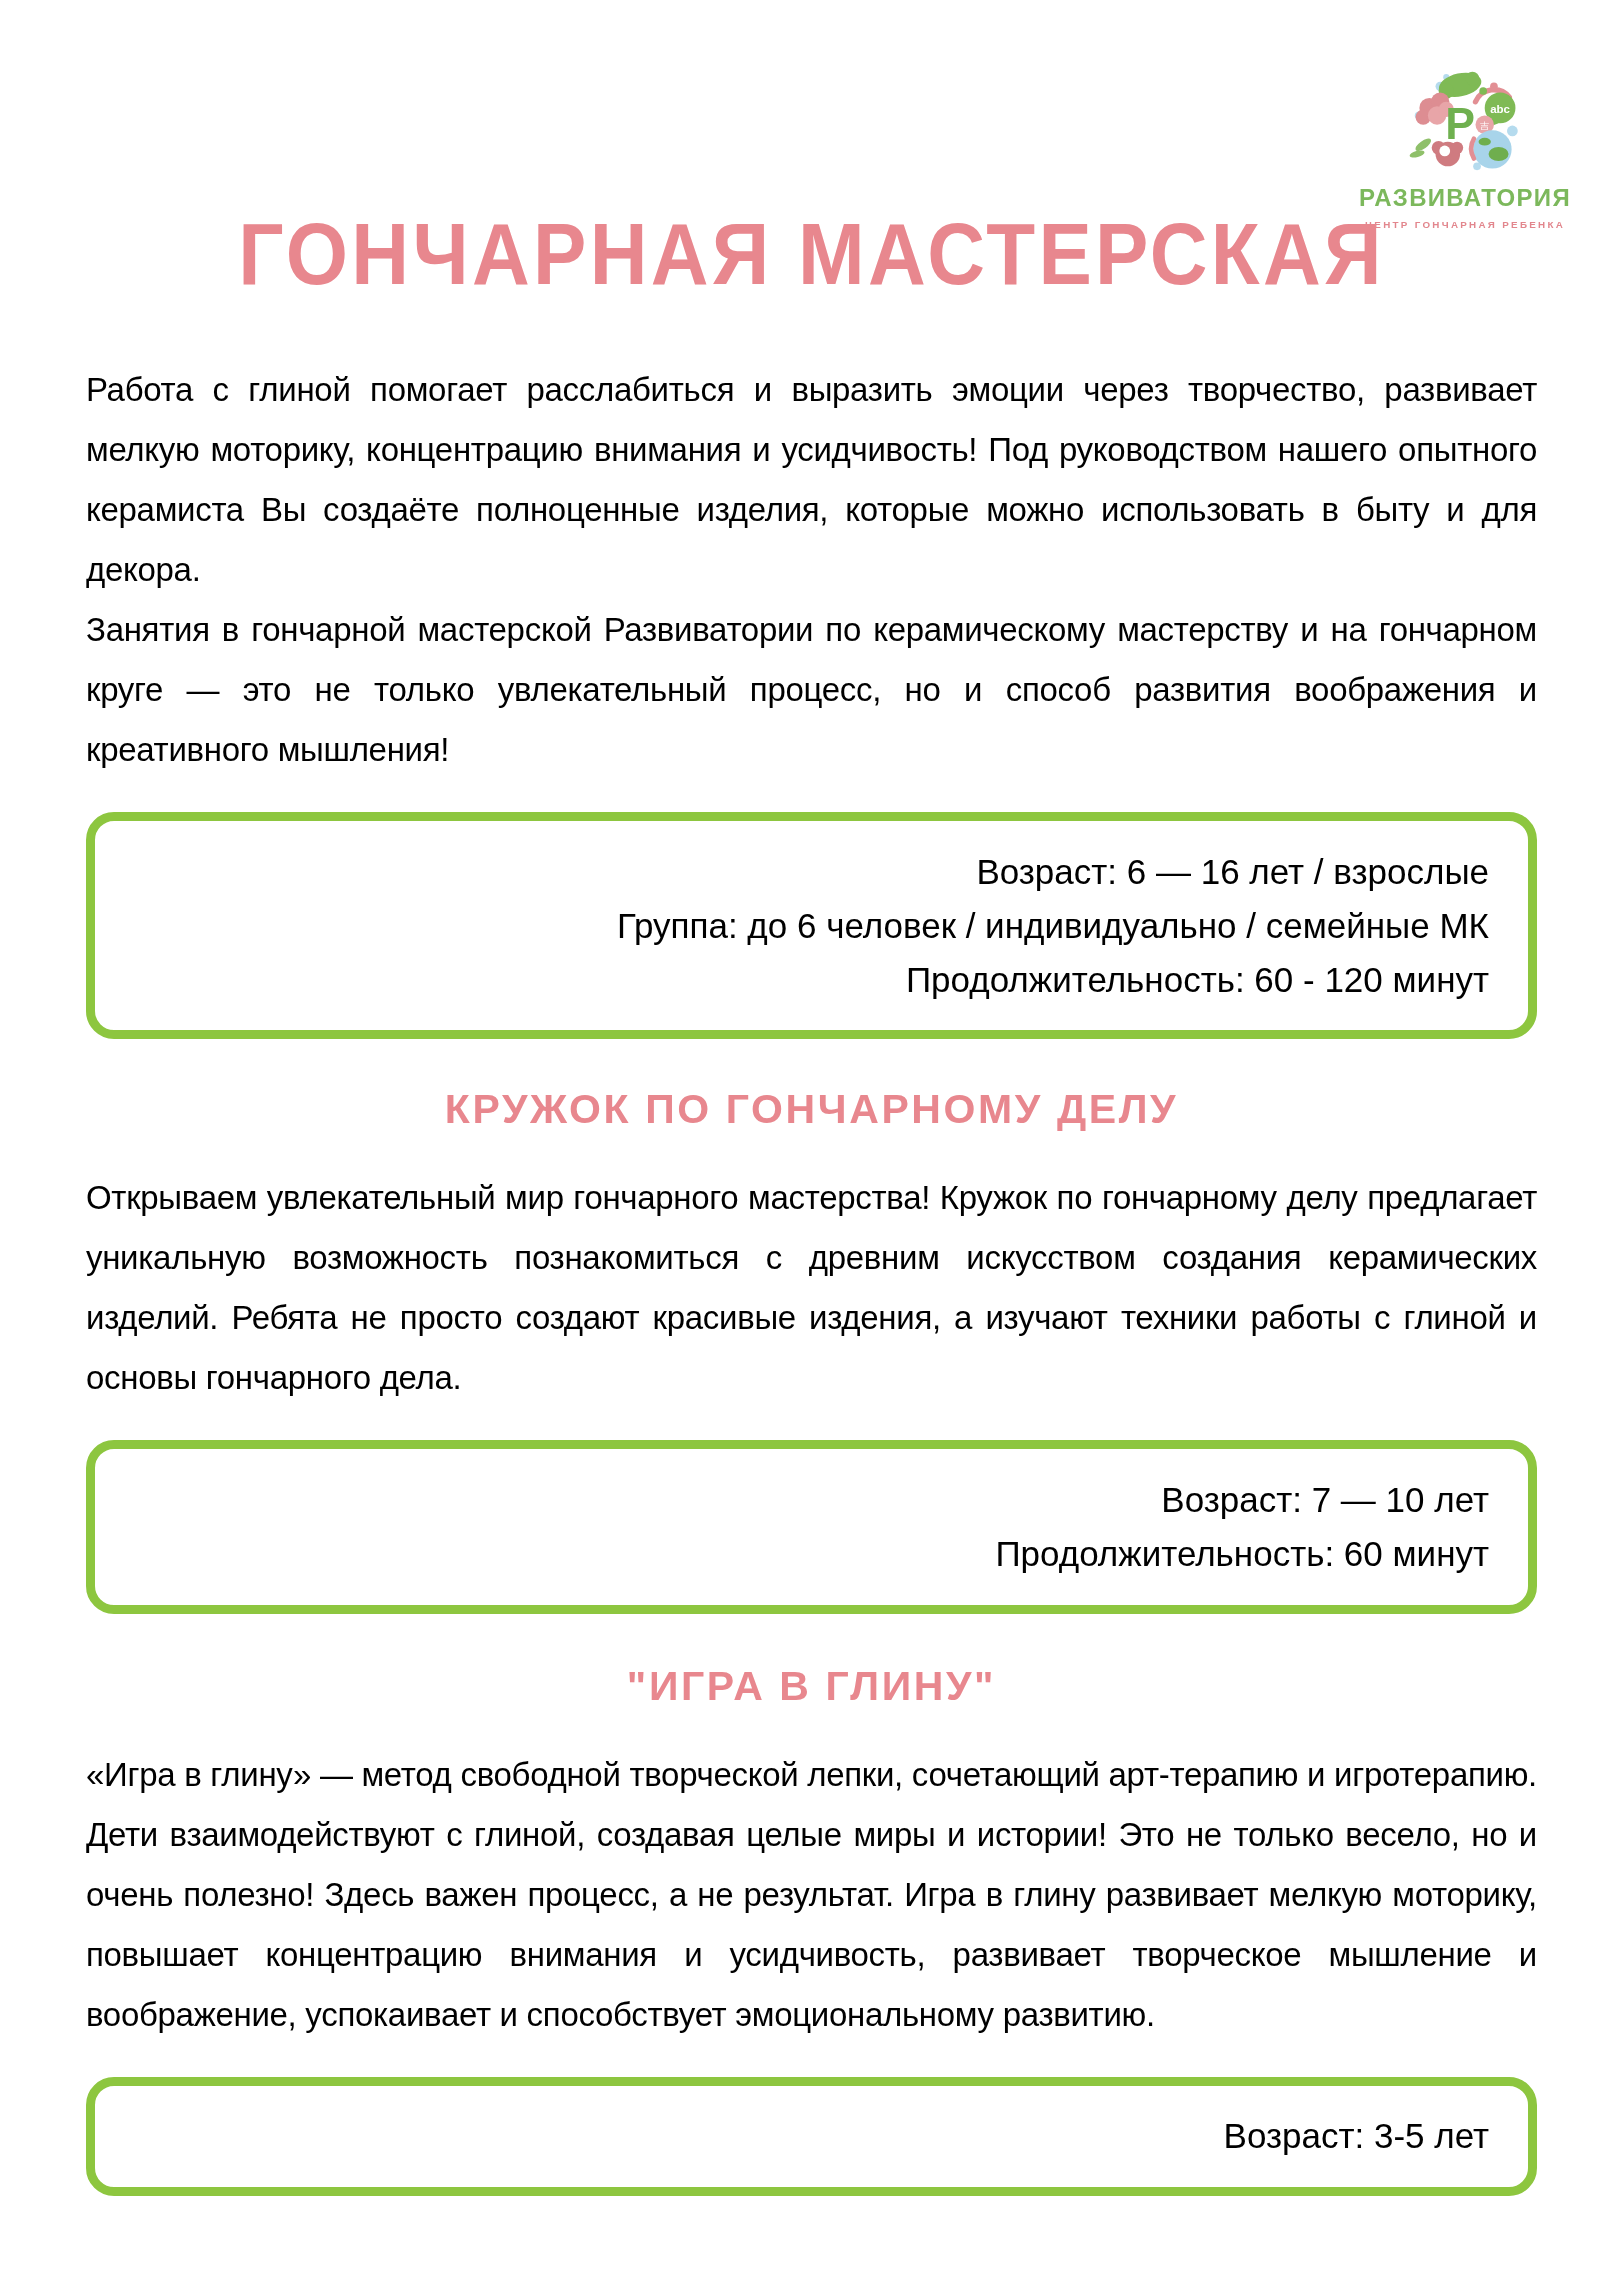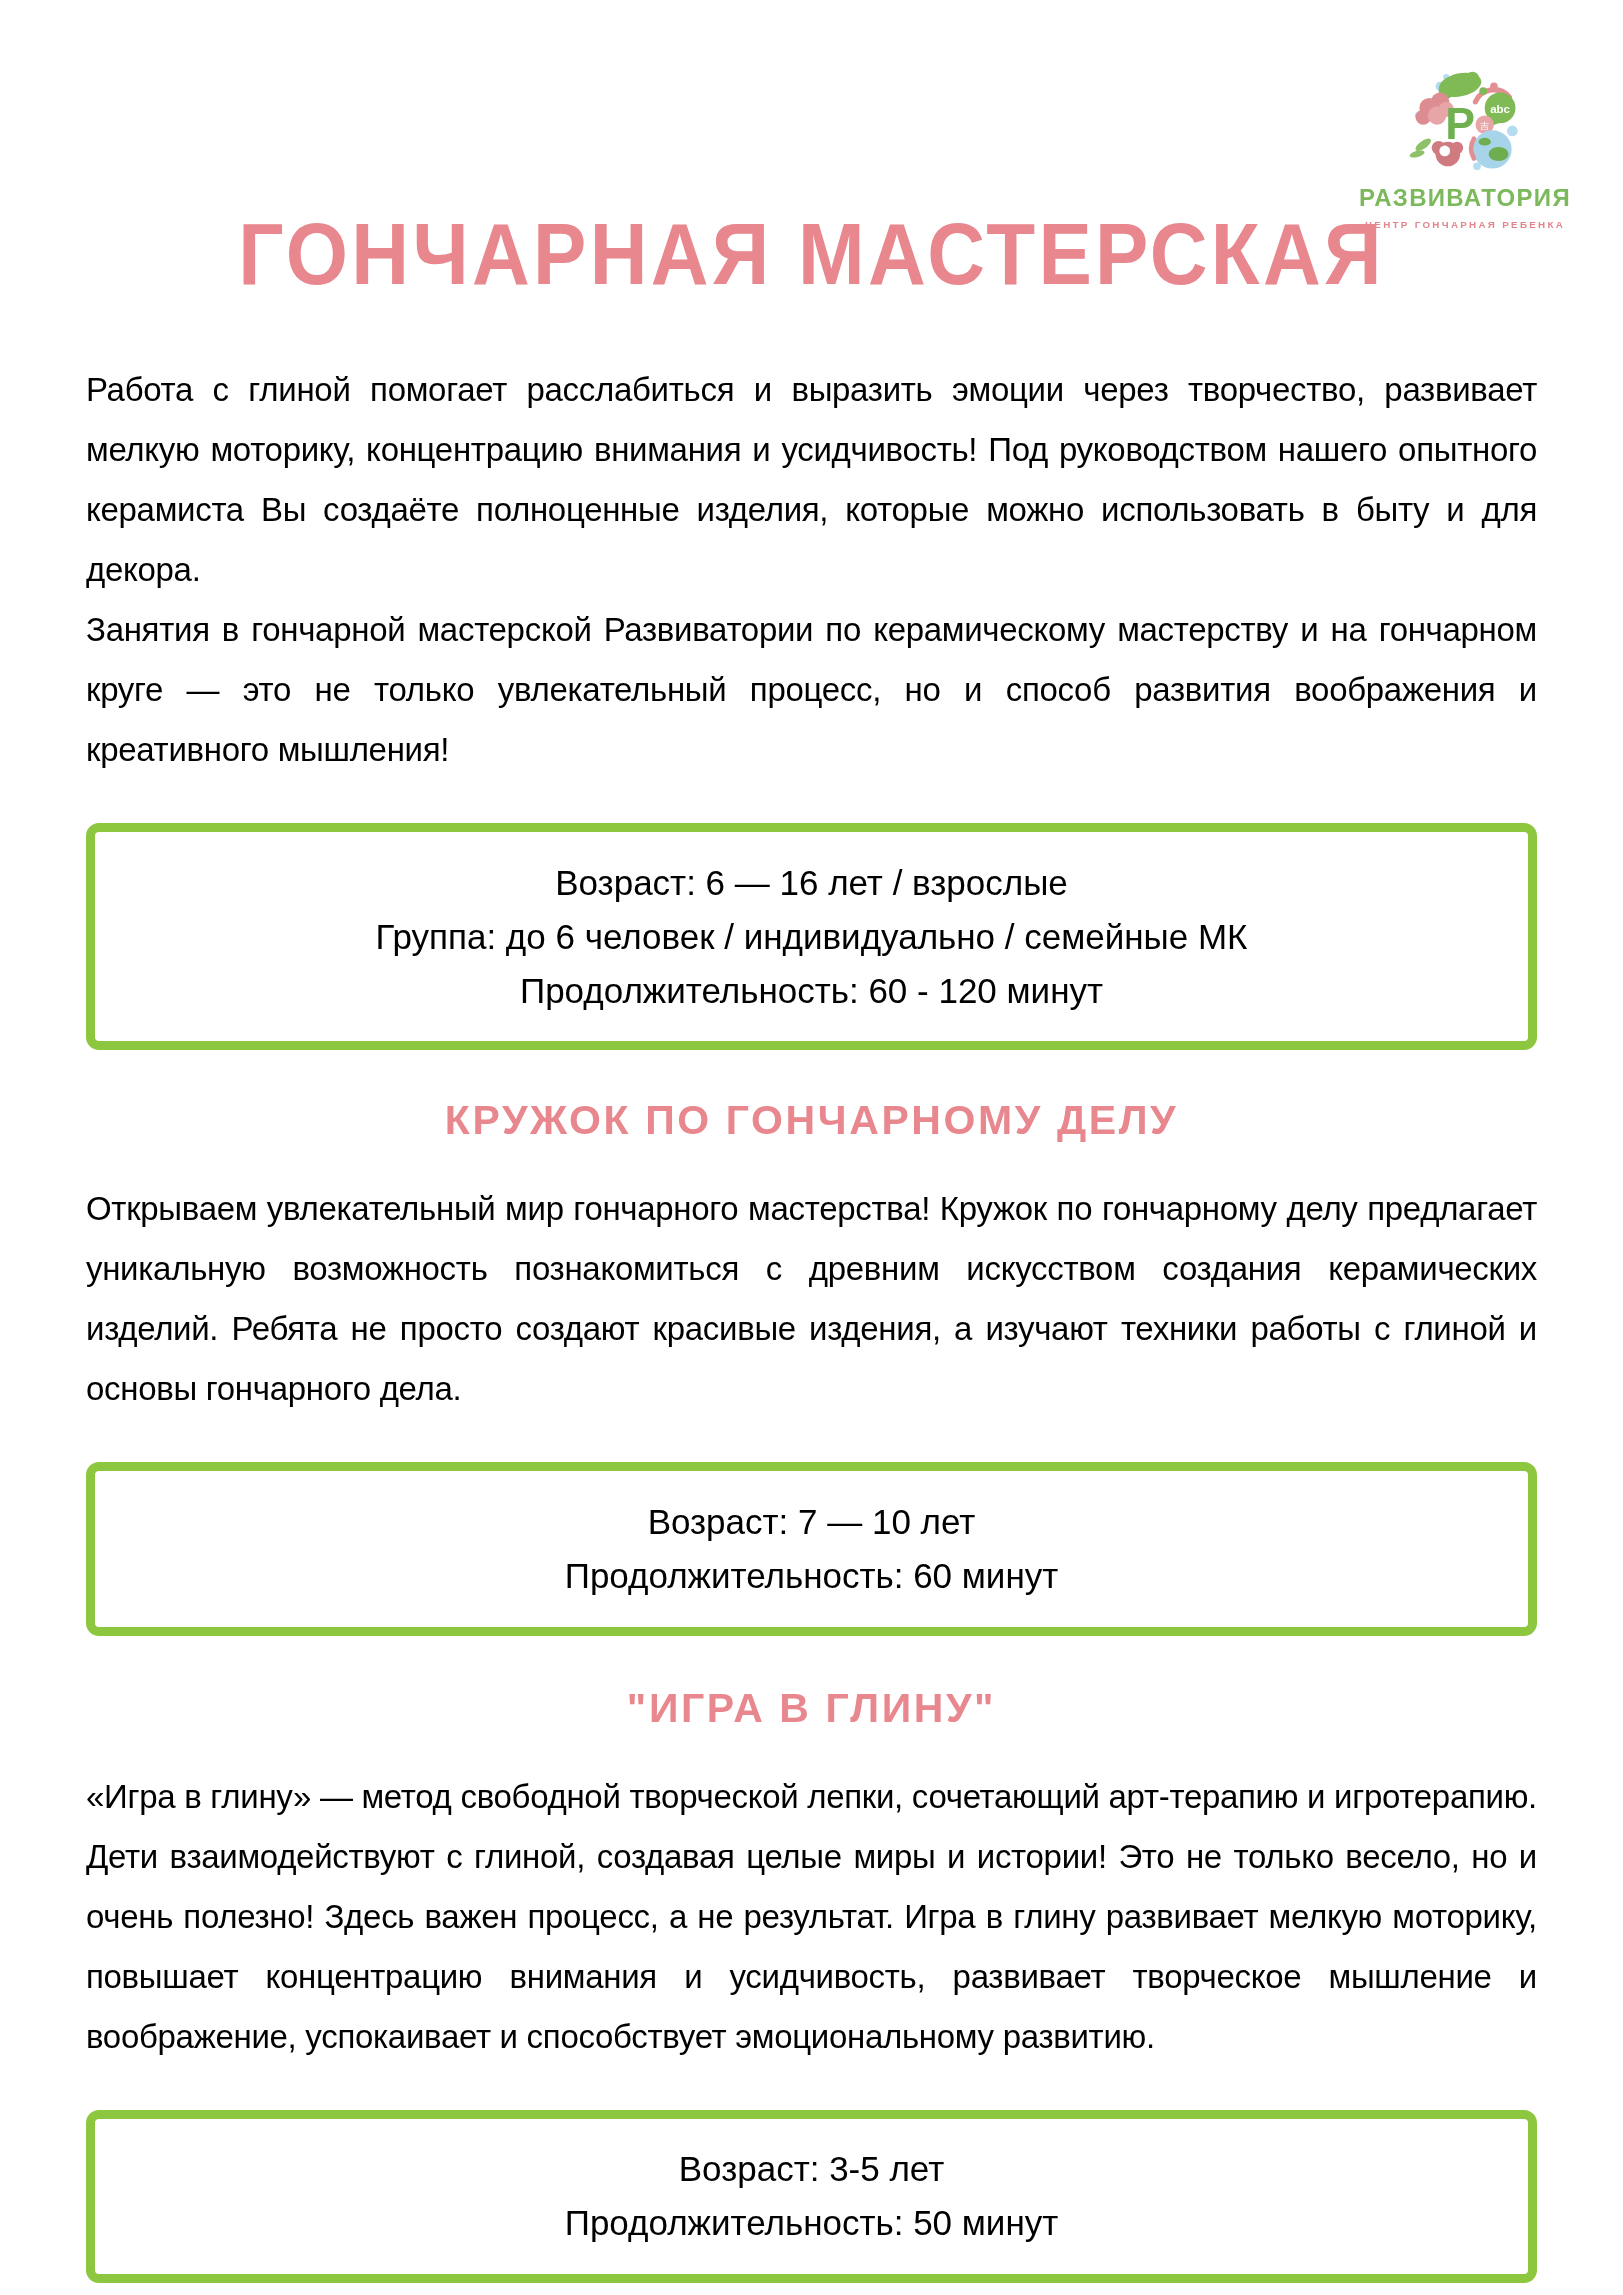--- a/index.html
+++ b/index.html
@@ -55,24 +55,24 @@
     letter-spacing:-0.3px;
     margin:0;
   }
   .intro-block { margin-top:76px; }
 
   .section-paragraph { margin-top:33px; }
 
   
   .info-box {
     border:9.2px solid #8dc63f;
-    border-radius:13px;
-    margin-top:43px;
+    border-radius:28px;
+    margin-top:32px;
     padding:23.6px 39px;
-    text-align:center;
+    text-align:right;
     background:#fff;
   }
   .info-line { font-size:35px; line-height:54px; }
 </style>
 </head>
 <body>
 
 <div class="page">
 
   <div class="logo">
@@ -146,18 +146,17 @@
     <p class="body-text section-paragraph">Открываем увлекательный мир гончарного мастерства! Кружок по гончарному делу предлагает уникальную возможность познакомиться с древним искусством создания керамических изделий. Ребята не просто создают красивые издения, а изучают техники работы с глиной и основы гончарного дела.</p>
     <div class="info-box">
       <div class="info-line">Возраст: 7 — 10 лет</div>
       <div class="info-line">Продолжительность: 60 минут</div>
     </div>
 
     <h2 class="section-heading second">"ИГРА В ГЛИНУ"</h2>
     <p class="body-text section-paragraph">«Игра в глину» — метод свободной творческой лепки, сочетающий арт-терапию и игротерапию. Дети взаимодействуют с глиной, создавая целые миры и истории! Это не только весело, но и очень полезно! Здесь важен процесс, а не результат. Игра в глину развивает мелкую моторику, повышает концентрацию внимания и усидчивость, развивает творческое мышление и воображение, успокаивает и способствует эмоциональному развитию.</p>
     <div class="info-box">
       <div class="info-line">Возраст: 3-5 лет</div>
-      <div class="info-line">Продолжительность: 50 минут</div>
     </div>
 
   </div>
 </div>
 
 
 </body></html>

